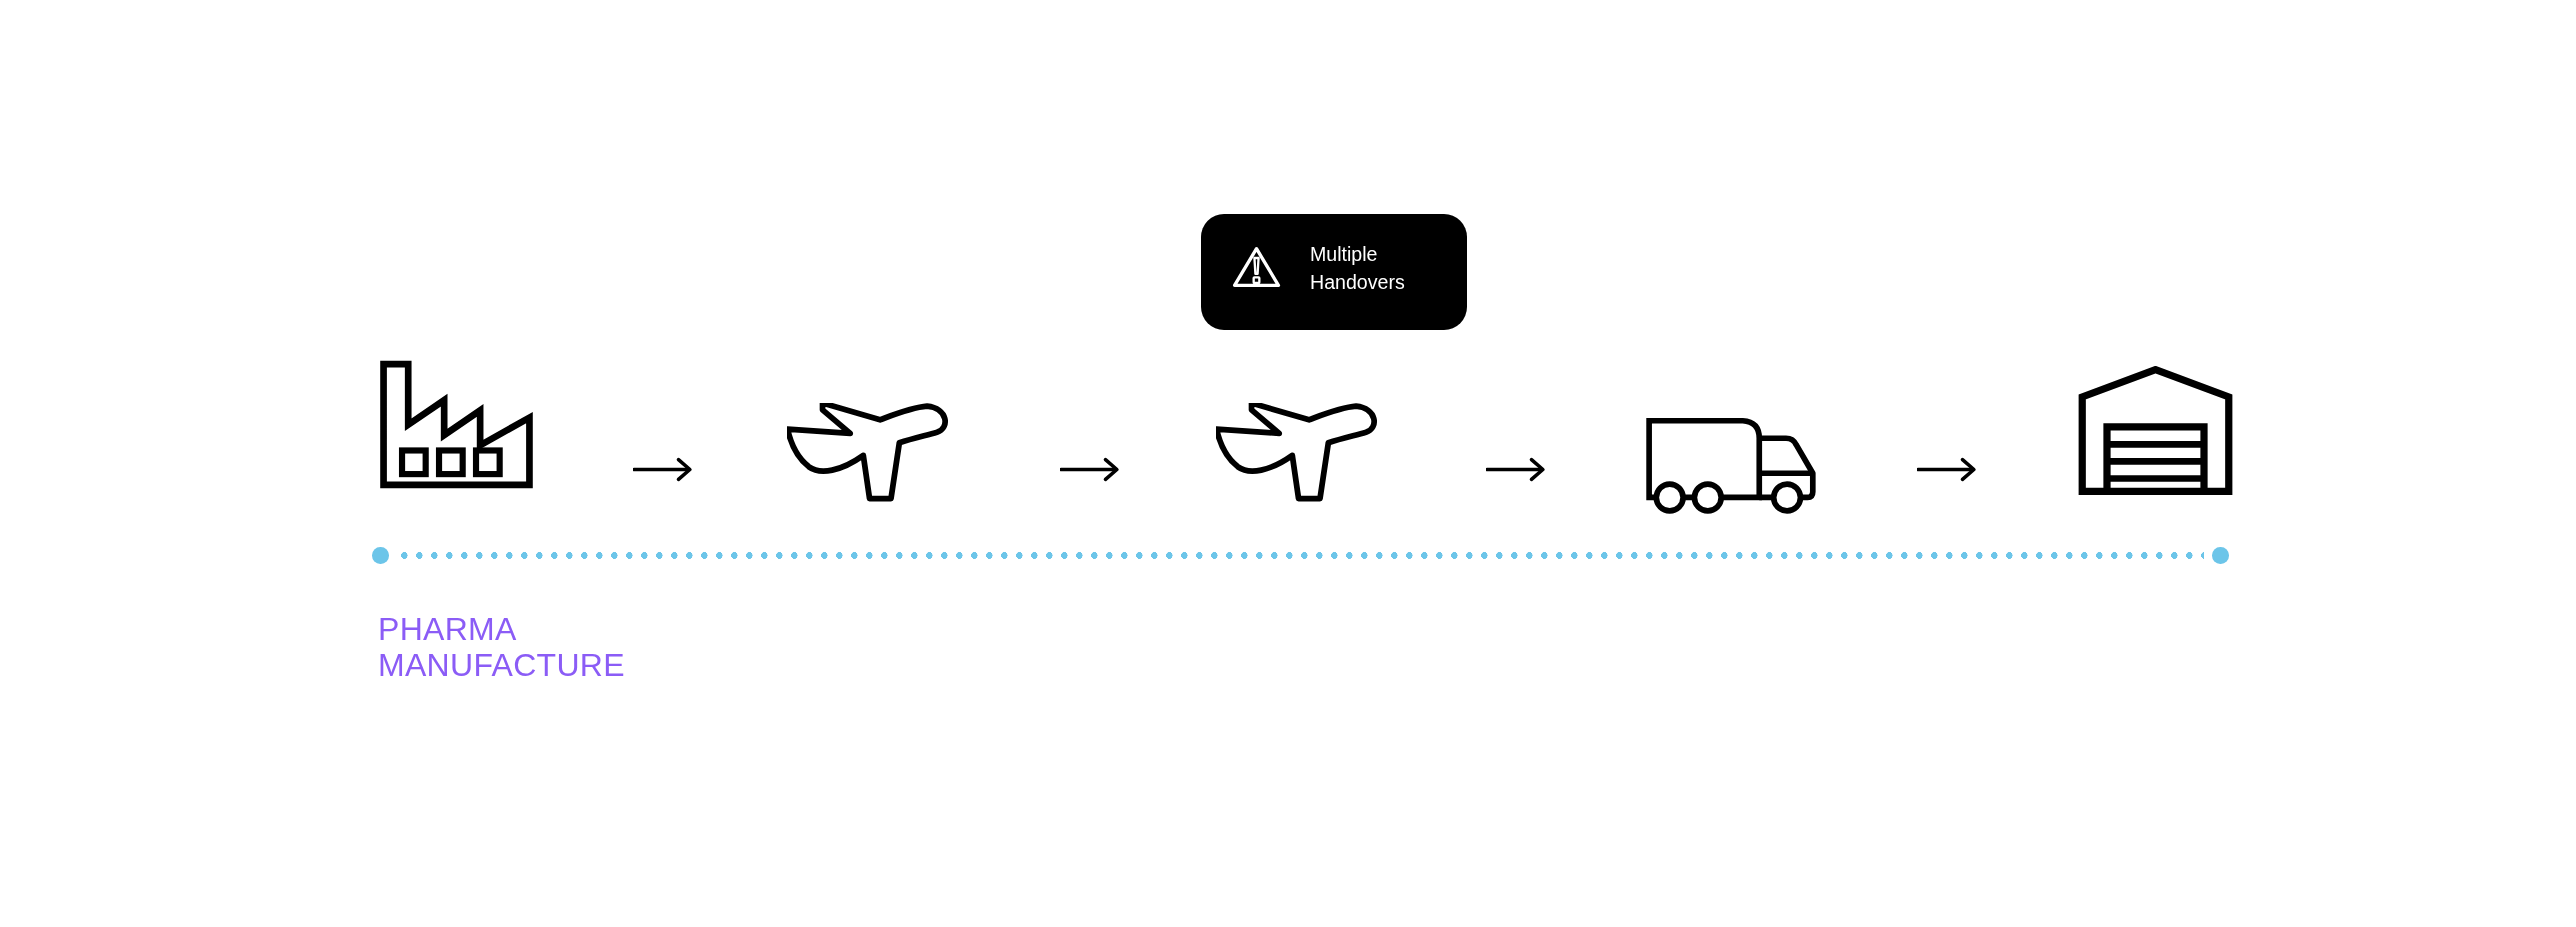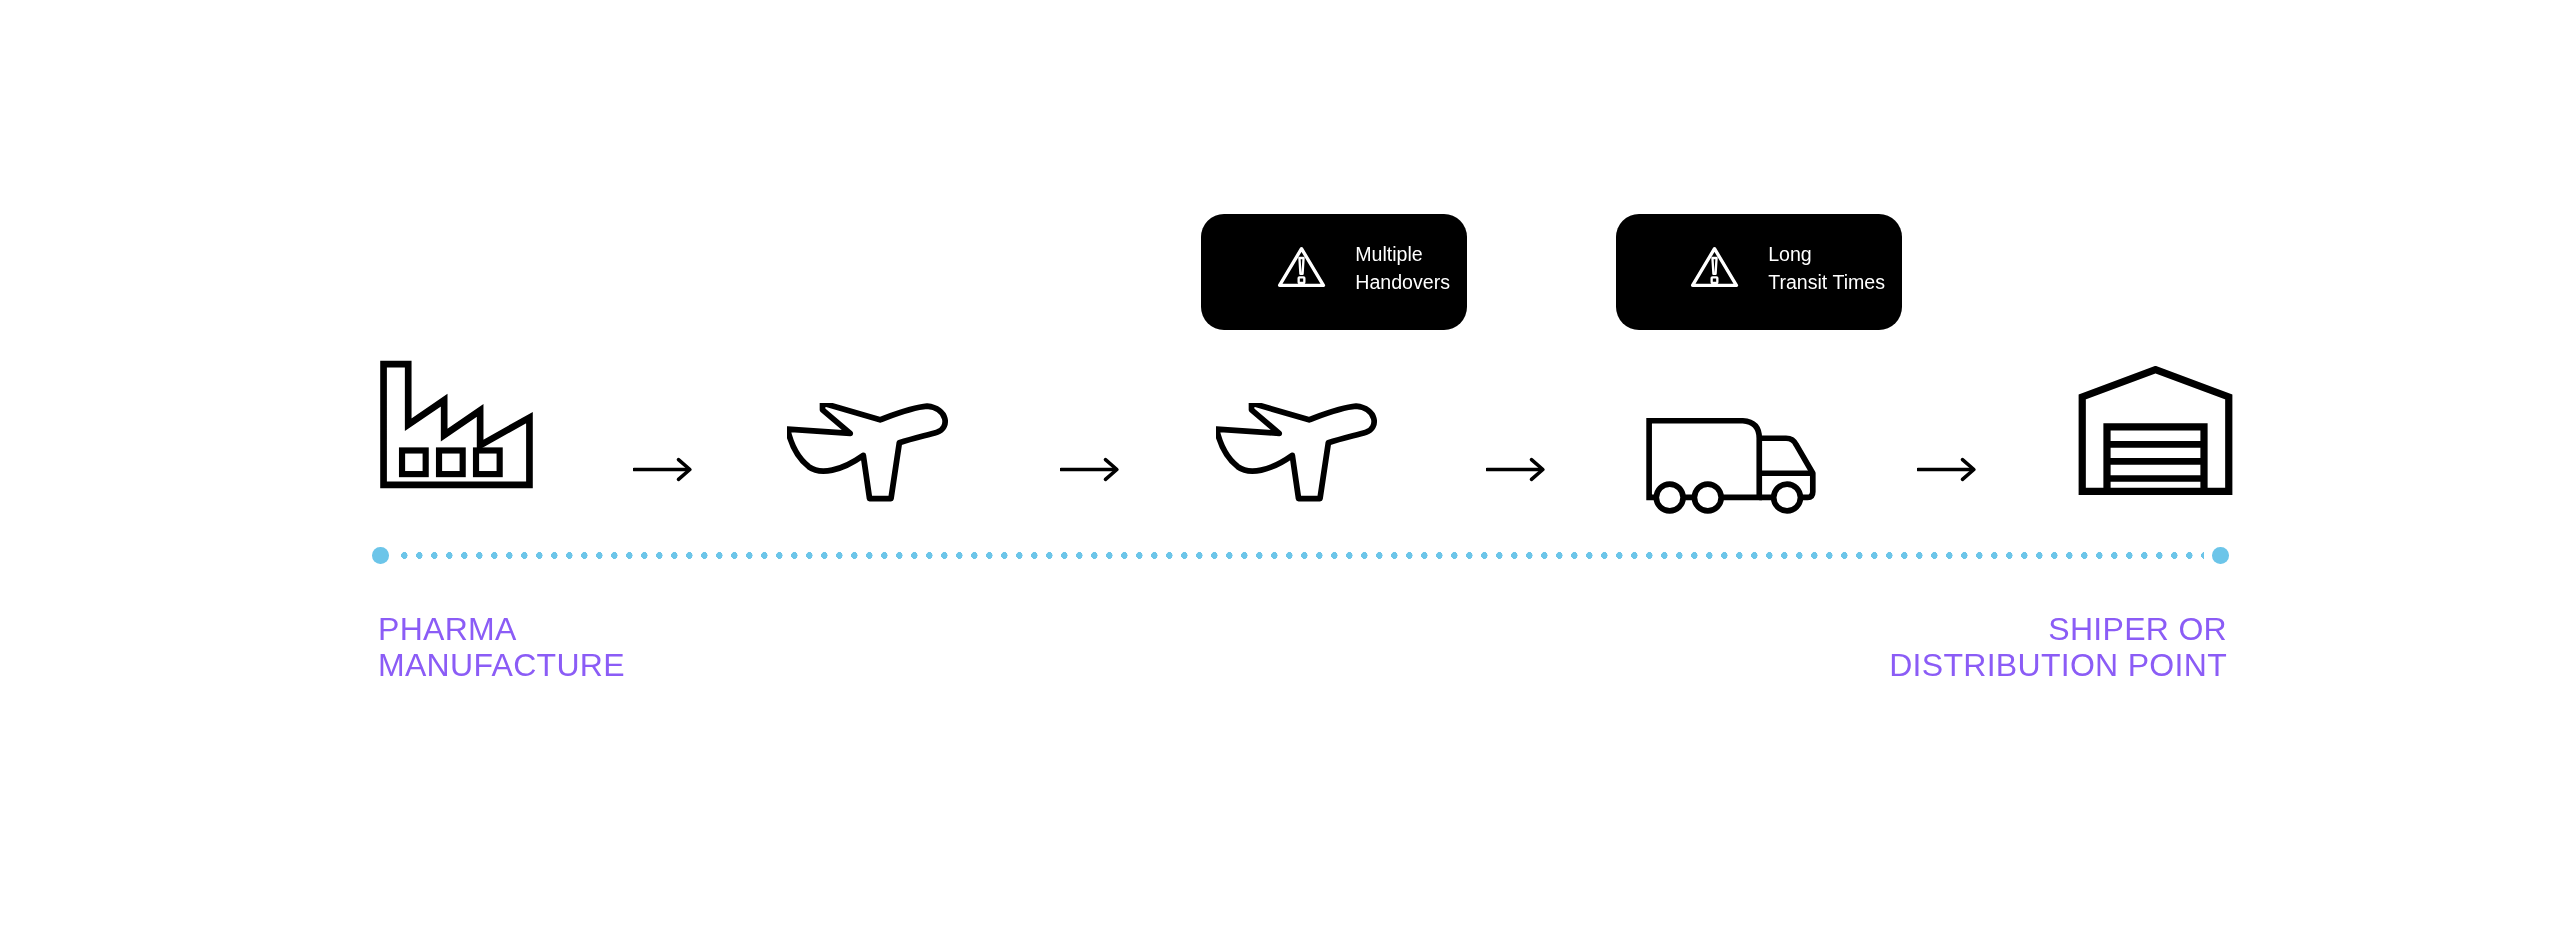--- a/index.html
+++ b/index.html
@@ -45,21 +45,20 @@
   .endpoint-label.right{text-align:right;}
 
   
   .wbox{
     position:absolute;
     background:var(--accent-red);
     border:3.1px solid var(--accent-red-border);
     border-radius:15.5px;
     display:flex;align-items:center;
     padding-left:24px;
-    justify-content:flex-end;
   }
   .wbox::before{
     content:'';
     position:absolute;
     inset:-7.7px -16.5px -15.5px -6.7px;
     background:#000;
     border-radius:23px;
     z-index:-1;
   }
   .wbox .warn-icon{flex:0 0 auto;}
@@ -81,31 +80,20 @@
         <path d="M47.5 7 L90 78 L5 78 Z" fill="none" stroke="#fff" stroke-width="6.5" stroke-linejoin="round"></path>
         <path d="M43.5 25 L51.5 25 L49.6 56 L45.4 56 Z" fill="none" stroke="#fff" stroke-width="4.5" stroke-linejoin="round"></path>
         <rect x="42" y="62.5" width="11" height="11" rx="1.5" fill="none" stroke="#fff" stroke-width="4.5"></rect>
       </svg>
     </span>
     <span class="wtext">Multiple
 Handovers</span>
   </div>
 
 
-  <div class="wbox abs" style="left:1620px;top:219px;width:268px;height:98px;z-index:3;">
-    <span class="warn-icon">
-      <svg width="49" height="44" viewBox="0 0 95 85">
-        <path d="M47.5 7 L90 78 L5 78 Z" fill="none" stroke="#fff" stroke-width="6.5" stroke-linejoin="round"></path>
-        <path d="M43.5 25 L51.5 25 L49.6 56 L45.4 56 Z" fill="none" stroke="#fff" stroke-width="4.5" stroke-linejoin="round"></path>
-        <rect x="42" y="62.5" width="11" height="11" rx="1.5" fill="none" stroke="#fff" stroke-width="4.5"></rect>
-      </svg>
-    </span>
-    <span class="wtext">Long
-Transit Times</span>
-  </div>
 
   <div class="node-icon abs" style="left:379px;top:358px;">
     <svg width="155" height="131" viewBox="0 0 300 255">
       <path class="stroke" stroke-width="13" d="M8 247 L8 12 L56 12 L56 130 L126 82 L126 150 L196 102 L196 170 L292 116 L292 247 Z"></path>
       <rect class="stroke" stroke-width="12" x="44" y="180" width="46" height="46"></rect>
       <rect class="stroke" stroke-width="12" x="116" y="180" width="46" height="46"></rect>
       <rect class="stroke" stroke-width="12" x="188" y="180" width="46" height="46"></rect>
     </svg>
   </div>
 
@@ -170,17 +158,15 @@
     </svg>
   </div>
 
   <div class="route-endpoint" style="left:372px;top:547px;"></div>
   <div class="route-dots" style="left:401px;top:552px;width:1803px;"></div>
   <div class="route-endpoint" style="left:2212px;top:547px;"></div>
 
   <div class="endpoint-label" style="left:378px;top:611px;">PHARMA
 MANUFACTURE</div>
 
-  <div class="endpoint-label right" style="right:377px;top:611px;">SHIPER OR
-DISTRIBUTION POINT</div>
 
 </div>
 
 
 </body></html>

